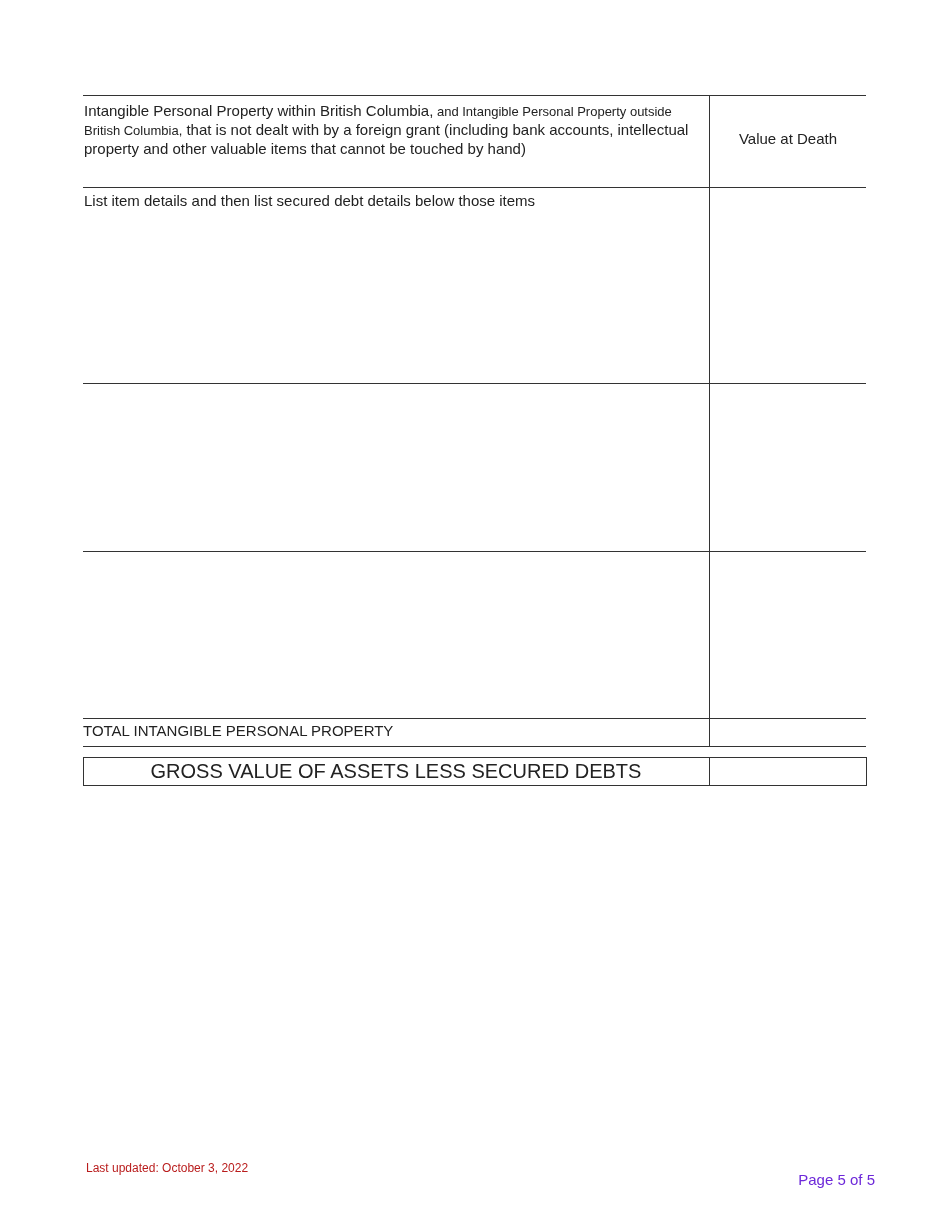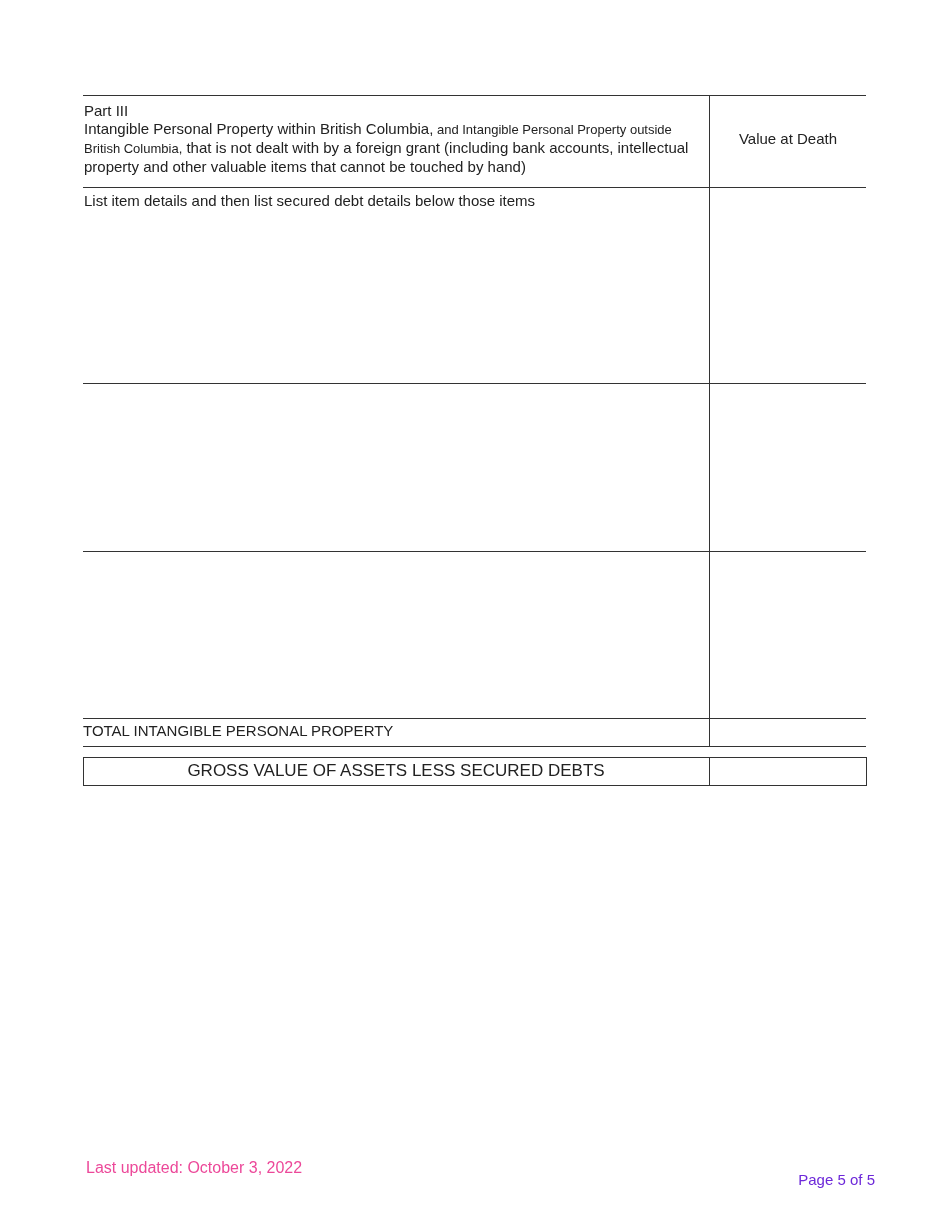--- a/index.html
+++ b/index.html
@@ -6,39 +6,38 @@
   body { width: 950px; height: 1230px; position: relative; font-family: "Liberation Sans", sans-serif; color: #222; overflow: hidden; }
   .hline { position: absolute; left: 83px; width: 783px; height: 0; border-top: 1px solid #333; }
   .vline { position: absolute; left: 709px; width: 0; border-left: 1px solid #333; }
   .txt { position: absolute; font-size: 15px; line-height: 18px; }
   .small { font-size: 13px; }
   .header-left { left: 84px; top: 102px; width: 620px; }
   .value-head { left: 710px; width: 156px; top: 130px; text-align: center; font-size: 15px; }
   .instr { left: 84px; top: 192px; font-size: 15px; }
   .total-label { left: 83px; width: 626px; top: 722px; font-size: 15px; }
   .gross-box { position: absolute; left: 83px; top: 757px; width: 782px; height: 27px; border: 1px solid #333; }
-  .gross-label { left: 83px; width: 626px; top: 762px; text-align: center; font-size: 17px; }
+  .gross-label { left: 83px; width: 626px; top: 762px; text-align: center; font-size: 20px; }
   .gross-div { position: absolute; left: 709px; top: 757px; height: 29px; border-left: 1px solid #333; }
-  .footer-left { left: 86px; top: 1159px; font-size: 16px; color: #ec4899; }
+  .footer-left { left: 86px; top: 1159px; font-size: 12px; color: #b91c1c; }
   .footer-right { right: 75px; top: 1171px; font-size: 15px; color: #6d28d9; }
   .cell { position: absolute; }
 </style>
 </head>
 <body>
 
 <div class="hline" style="top:95px;"></div>
 <div class="hline" style="top:187px;"></div>
 <div class="hline" style="top:383px;"></div>
 <div class="hline" style="top:551px;"></div>
 <div class="hline" style="top:718px;"></div>
 <div class="hline" style="top:746px;"></div>
 <div class="vline" style="top:95px; height:652px;"></div>
 
 <div class="txt header-left">
-  <div>Part III</div>
   <div><span>Intangible Personal Property within British Columbia,</span><span class="small"> and Intangible Personal Property outside British Columbia,</span><span> that is not dealt with by a foreign grant (including bank accounts, intellectual property and other valuable items that cannot be touched by hand)</span></div>
 </div>
 <div class="txt value-head">Value at Death</div>
 
 <div class="txt instr">List item details and then list secured debt details below those items</div>
 
 <div class="cell" style="left:84px; top:212px; width:624px; height:170px;"></div>
 <div class="cell" style="left:711px; top:189px; width:154px; height:193px;"></div>
 <div class="cell" style="left:84px; top:385px; width:624px; height:165px;"></div>
 <div class="cell" style="left:711px; top:385px; width:154px; height:165px;"></div>

